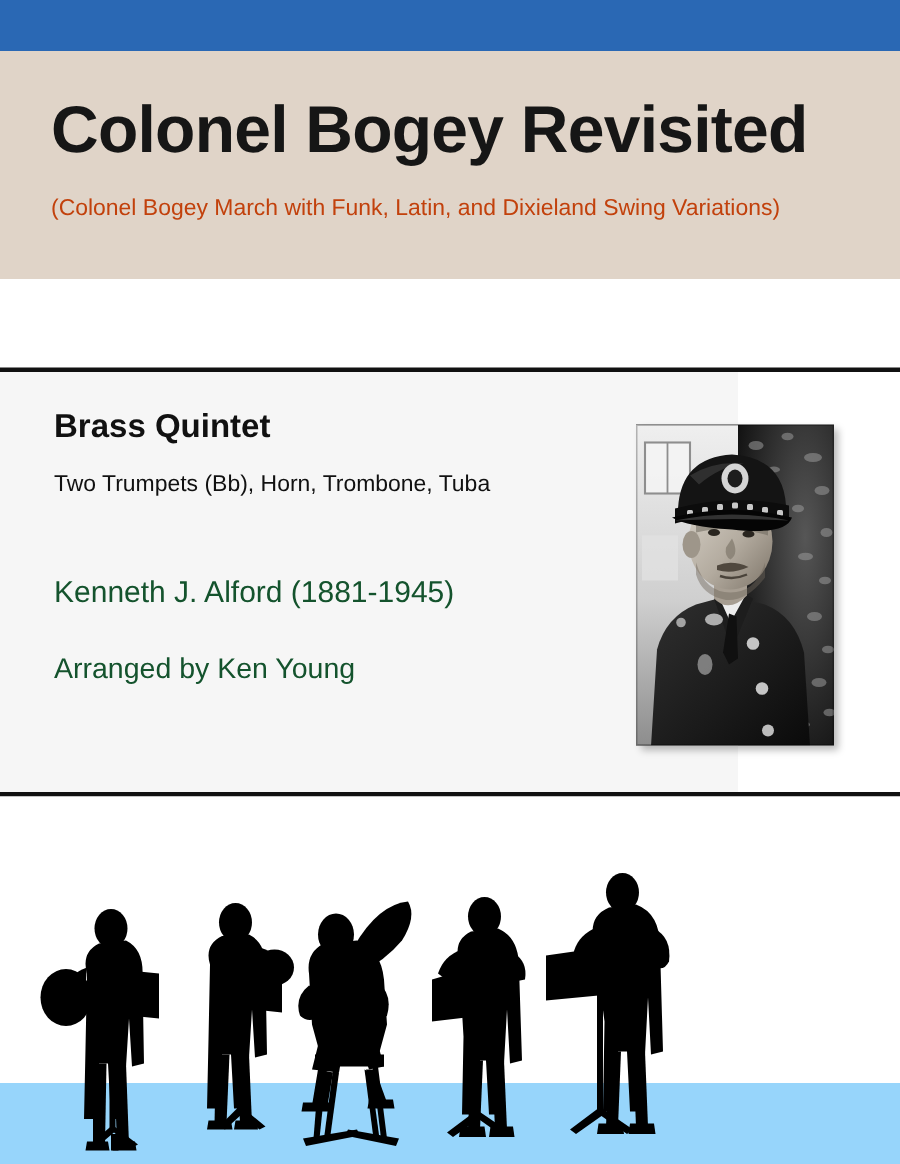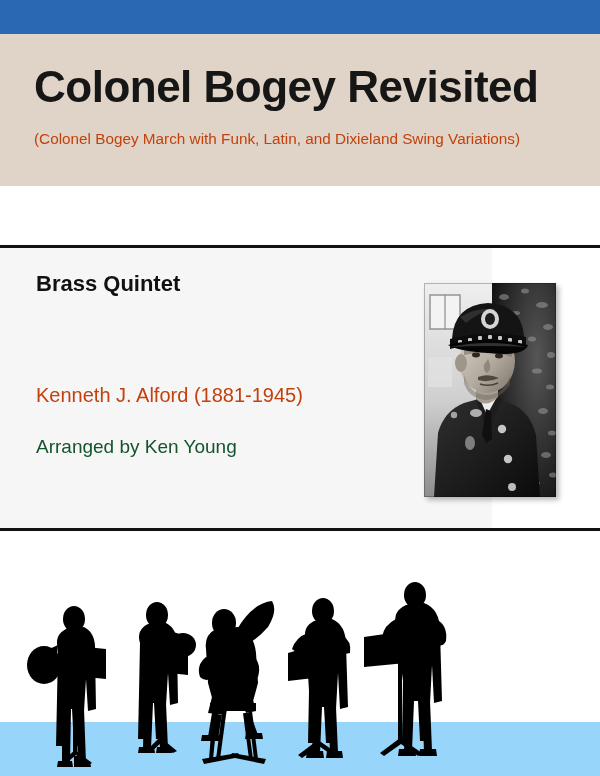--- a/index.html
+++ b/index.html
@@ -106,21 +106,21 @@
     color: #111111;
     white-space: nowrap;
   }
 
   .info-composer {
     position: absolute;
     left: 36px;
     top: 136px;
     font-size: 20px;
     font-weight: normal;
-    color: #c2410c;
+    color: #14532d;
     white-space: nowrap;
   }
 
   .info-arranger {
     position: absolute;
     left: 36px;
     top: 188px;
     font-size: 19px;
     font-weight: normal;
     color: #14532d;
@@ -185,20 +185,21 @@
     <div class="title-main">Colonel Bogey Revisited</div>
     <div class="title-sub">(Colonel Bogey March with Funk, Latin, and Dixieland Swing Variations)</div>
   </div>
 
   <div class="gap-white"></div>
 
   <div class="rule rule-top"></div>
 
   <div class="info-panel">
     <div class="info-ensemble">Brass Quintet</div>
+    <div class="info-instrumentation">Two Trumpets (Bb), Horn, Trombone, Tuba</div>
     <div class="info-composer">Kenneth J. Alford (1881-1945)</div>
     <div class="info-arranger">Arranged by Ken Young</div>
   </div>
 
   <div class="portrait">
     <svg viewBox="0 0 132 214" xmlns="http://www.w3.org/2000/svg" aria-hidden="true">
       <defs>
         <linearGradient id="bgLeft" x1="0" y1="0" x2="0" y2="1">
           <stop offset="0%" stop-color="#efefef"></stop>
           <stop offset="55%" stop-color="#cfcfcf"></stop>

